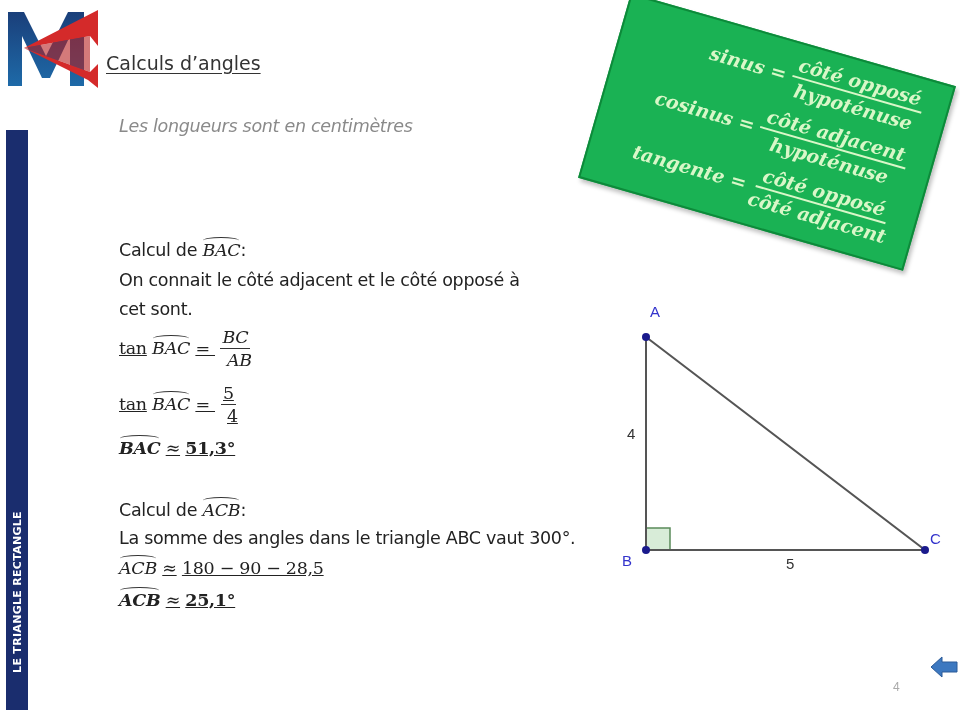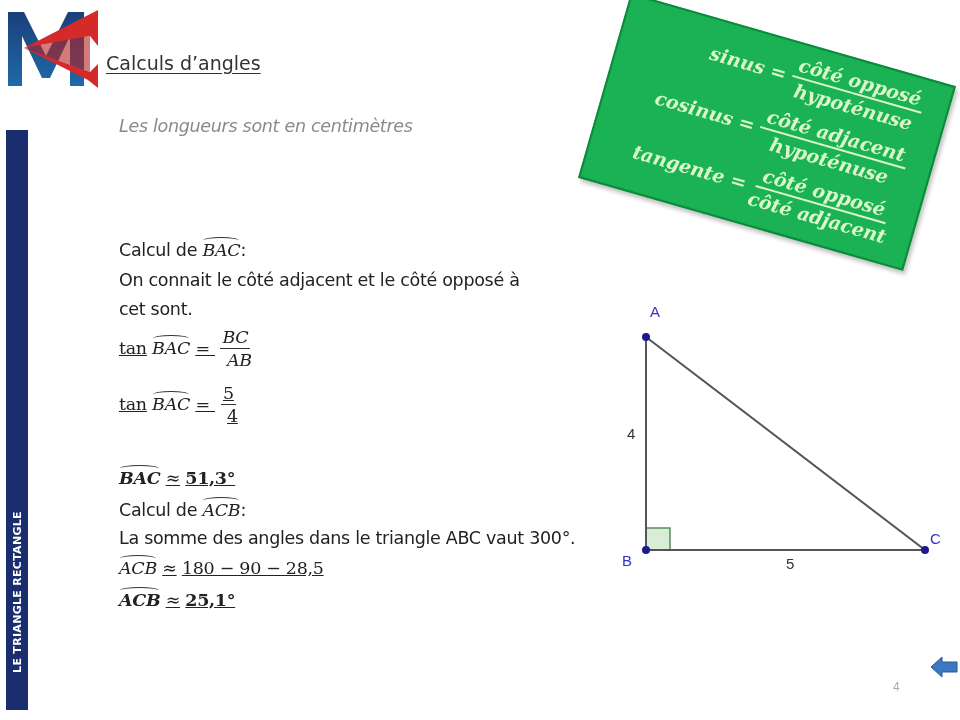--- a/index.html
+++ b/index.html
@@ -112,21 +112,21 @@
 <div class="body-text" style="top:382px;">
   <span class="math upright">tan</span>
   <span class="math hat">BAC</span>
   <span class="math upright"> = </span>
   <span class="frac math upright">
     <span class="num">5</span>
     <span class="den">4</span>
   </span>
 </div>
 
-<div class="body-text" style="top:438px;margin-top:30px;">
+<div class="body-text" style="top:438px;">
   <span class="math hat bold">BAC</span>
   <span class="math upright">≈</span>
   <span class="math upright bold">51,3°</span>
 </div>
 
 <div class="body-text" style="top:500px;">
   <span class="section-head"><span>Calcul de </span><span class="math hat">ACB</span></span><span>:</span>
 </div>
 <div class="body-text" style="top:528px;">La somme des angles dans le triangle ABC vaut 300°.</div>
 <div class="body-text" style="top:558px;">

